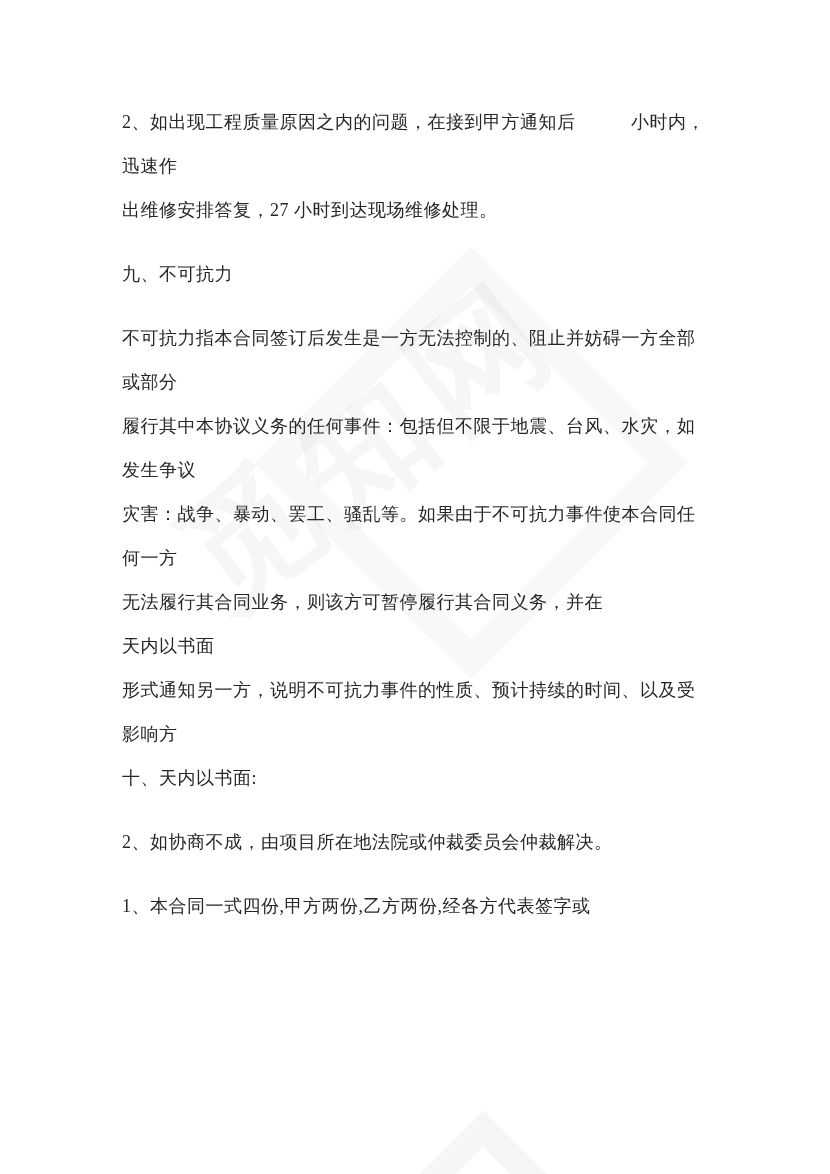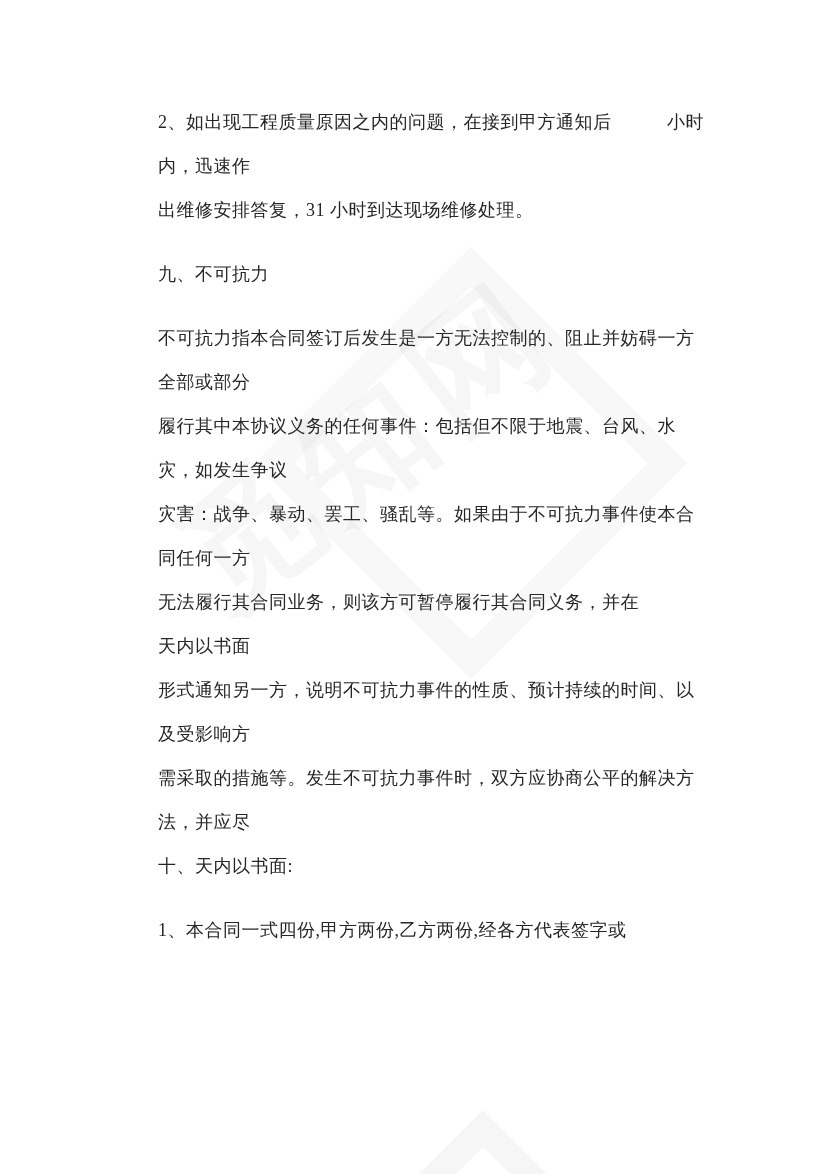--- a/index.html
+++ b/index.html
@@ -69,21 +69,20 @@
       top: -18px;
       left: 40px;
     }
     
     .doc {
       position: absolute;
       inset: 0;
       z-index: 1;
       padding: 100px 118px 8px 122px;
       box-sizing: border-box;
-      margin-left: 36px;
     }
     .ln {
       font-size: 18px;
       line-height: 44px;
       white-space: pre-wrap;
       letter-spacing: 0.5px;
     }
     .para-end { margin-bottom: 20px; }
   </style>
 </head>
@@ -94,32 +93,32 @@
   <div class="wm-layer">
     <div class="wm-center-text">觅知网</div>
     <div class="wm-diamond-center"></div>
     <div class="wm-diamond-bottom">
       <span class="wm-bottom-glyph">觅</span>
     </div>
   </div>
 
   <div class="doc">
     <div class="ln">2、如出现工程质量原因之内的问题，在接到甲方通知后　　　小时内，迅速作</div>
-    <div class="ln para-end">出维修安排答复，31 小时到达现场维修处理。</div>
+    <div class="ln para-end">出维修安排答复，27 小时到达现场维修处理。</div>
 
     <div class="ln para-end">九、不可抗力</div>
 
     <div class="ln">不可抗力指本合同签订后发生是一方无法控制的、阻止并妨碍一方全部或部分</div>
     <div class="ln">履行其中本协议义务的任何事件：包括但不限于地震、台风、水灾，如发生争议</div>
     <div class="ln">灾害：战争、暴动、罢工、骚乱等。如果由于不可抗力事件使本合同任何一方</div>
     <div class="ln">无法履行其合同业务，则该方可暂停履行其合同义务，并在　　　　　天内以书面</div>
     <div class="ln">形式通知另一方，说明不可抗力事件的性质、预计持续的时间、以及受影响方</div>
-    <div class="ln">需采取的措施等。发生不可抗力事件时，双方应协商公平的解决方法，并应尽</div>
 
     <div class="ln para-end">十、天内以书面:</div>
 
+    <div class="ln para-end">2、如协商不成，由项目所在地法院或仲裁委员会仲裁解决。</div>
 
 
     <div class="ln para-end">1、本合同一式四份,甲方两份,乙方两份,经各方代表签字或</div>
 
   </div>
 
 </div>
 
 </body></html>

